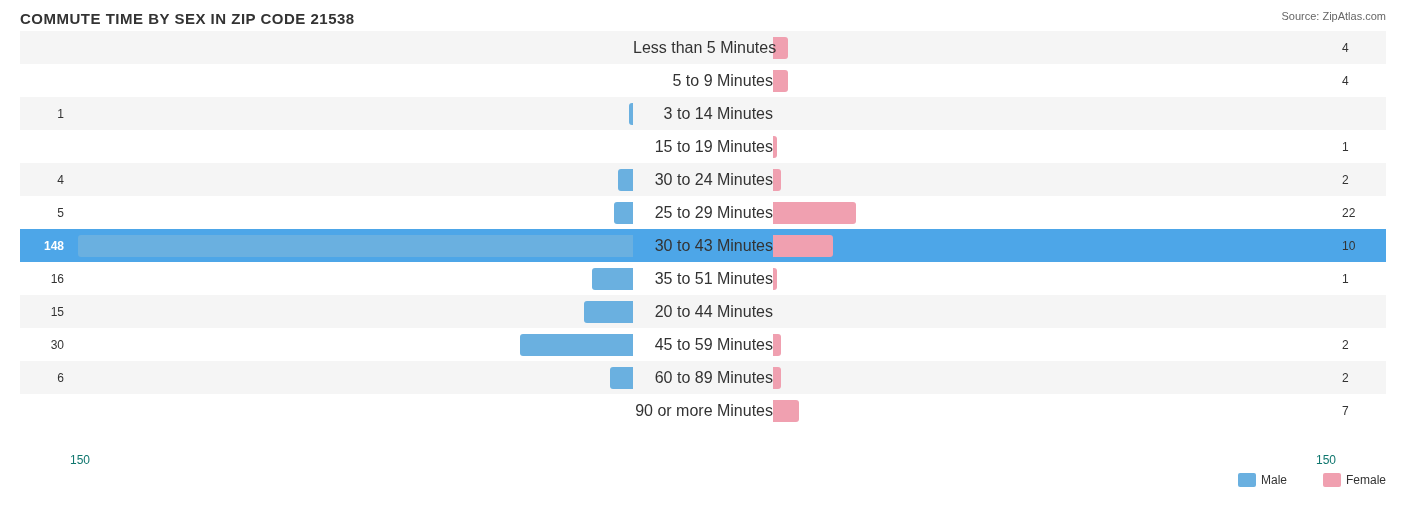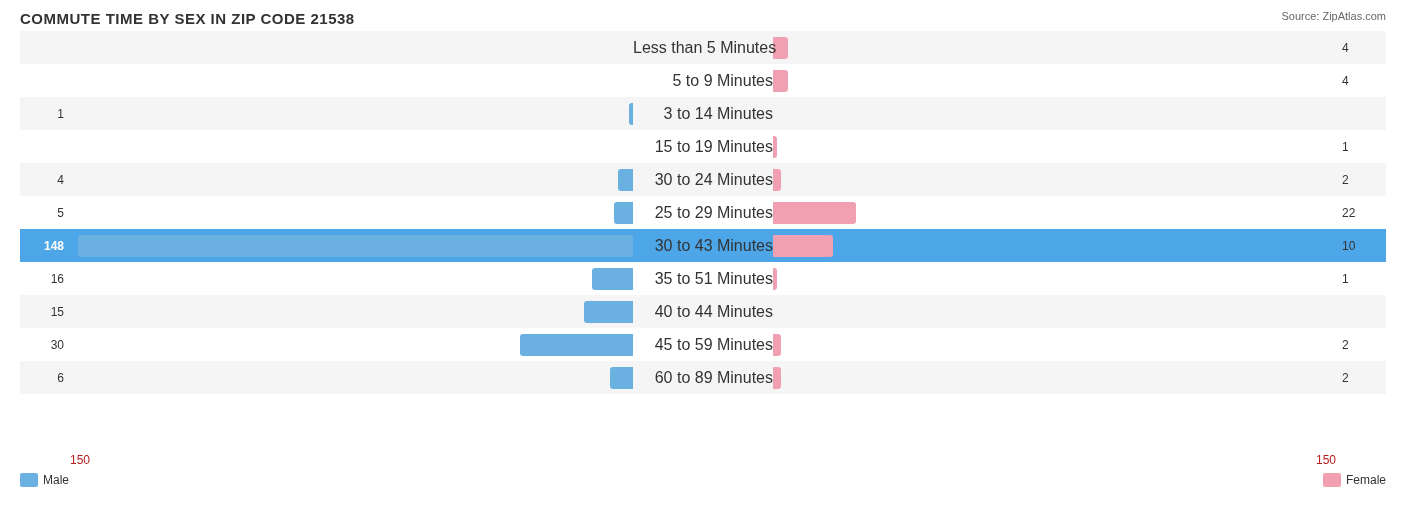--- a/index.html
+++ b/index.html
@@ -113,27 +113,27 @@
     .right-value {
       width: 50px;
       text-align: left;
       font-size: 12px;
       color: #333;
       padding-left: 6px;
       flex-shrink: 0;
     }
     .x-label {
       font-size: 12px;
-      color: #b91c1c;
+      color: #0f766e;
       text-align: right;
     }
     .legend {
       display: flex;
-      justify-content: space-between;
-      gap: 4px;
+      justify-content: flex-end;
+      gap: 36px;
       margin-top: 6px;
     }
     .legend-item {
       display: flex;
       align-items: center;
       gap: 5px;
       font-size: 12px;
       color: #333;
     }
     .legend-box {
@@ -273,21 +273,21 @@
     </div>
     <div class="right-value">1</div>
   </div>
       <div class="row">
     <div class="left-value ">15</div>
     <div class="bar-section">
       <div class="bars-wrapper">
         <div class="male-bar-container">
           <div class="male-bar" style="width:8.666666666666668%;"></div>
         </div>
-        <div class="label-center">40 to 44 Minutes</div>
+        <div class="label-center">20 to 44 Minutes</div>
         <div class="female-bar-container">
           <div class="female-bar" style="width:0%;"></div>
         </div>
       </div>
     </div>
     <div class="right-value"></div>
   </div>
       <div class="row">
     <div class="left-value ">30</div>
     <div class="bar-section">
@@ -310,20 +310,35 @@
         <div class="male-bar-container">
           <div class="male-bar" style="width:4%;"></div>
         </div>
         <div class="label-center">60 to 89 Minutes</div>
         <div class="female-bar-container">
           <div class="female-bar" style="width:1.3333333333333335%;"></div>
         </div>
       </div>
     </div>
     <div class="right-value">2</div>
+  </div>
+      <div class="row">
+    <div class="left-value "></div>
+    <div class="bar-section">
+      <div class="bars-wrapper">
+        <div class="male-bar-container">
+          <div class="male-bar" style="width:0%;"></div>
+        </div>
+        <div class="label-center">90 or more Minutes</div>
+        <div class="female-bar-container">
+          <div class="female-bar" style="width:4.666666666666667%;"></div>
+        </div>
+      </div>
+    </div>
+    <div class="right-value">7</div>
   </div>
     </div>
 
   <div style="display:flex; justify-content:space-between; padding: 2px 50px 0 50px;">
     <span class="x-label">150</span>
     <span class="x-label">150</span>
   </div>
 
   <div class="legend">
     <div class="legend-item">

